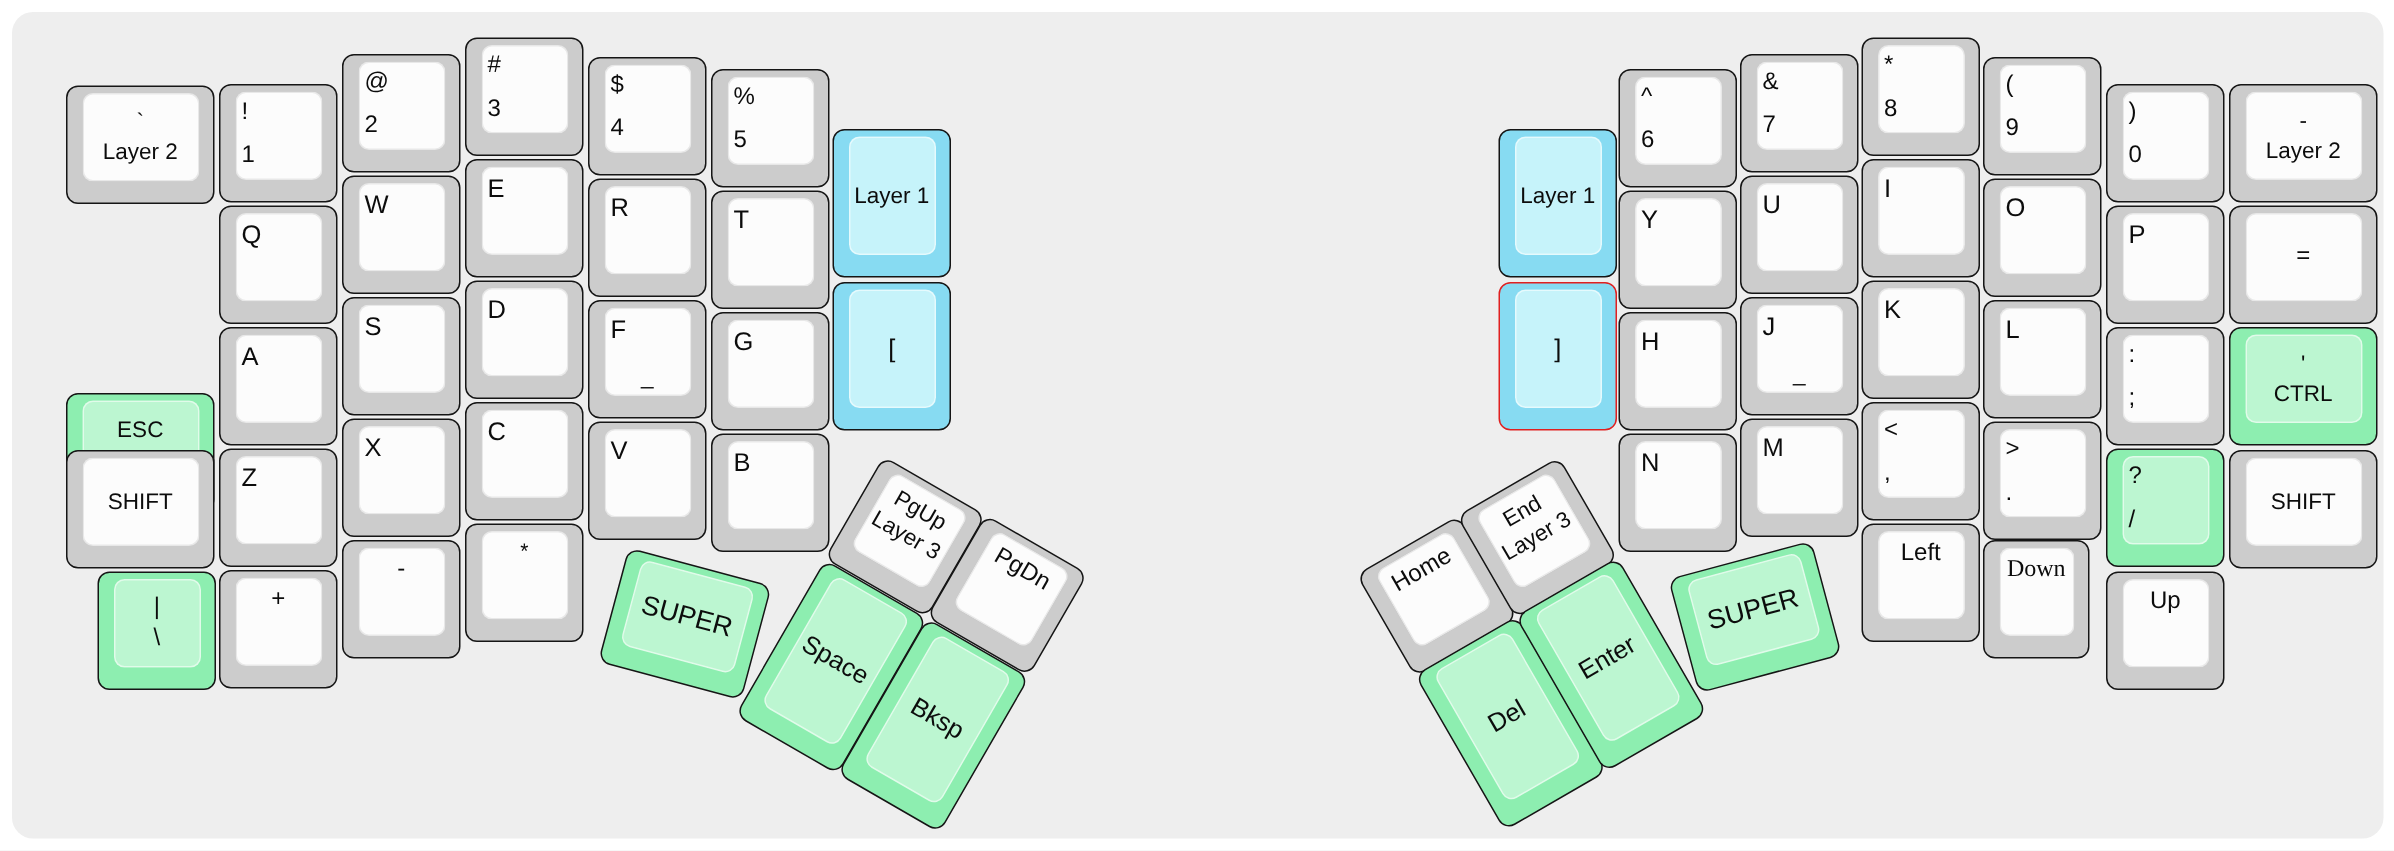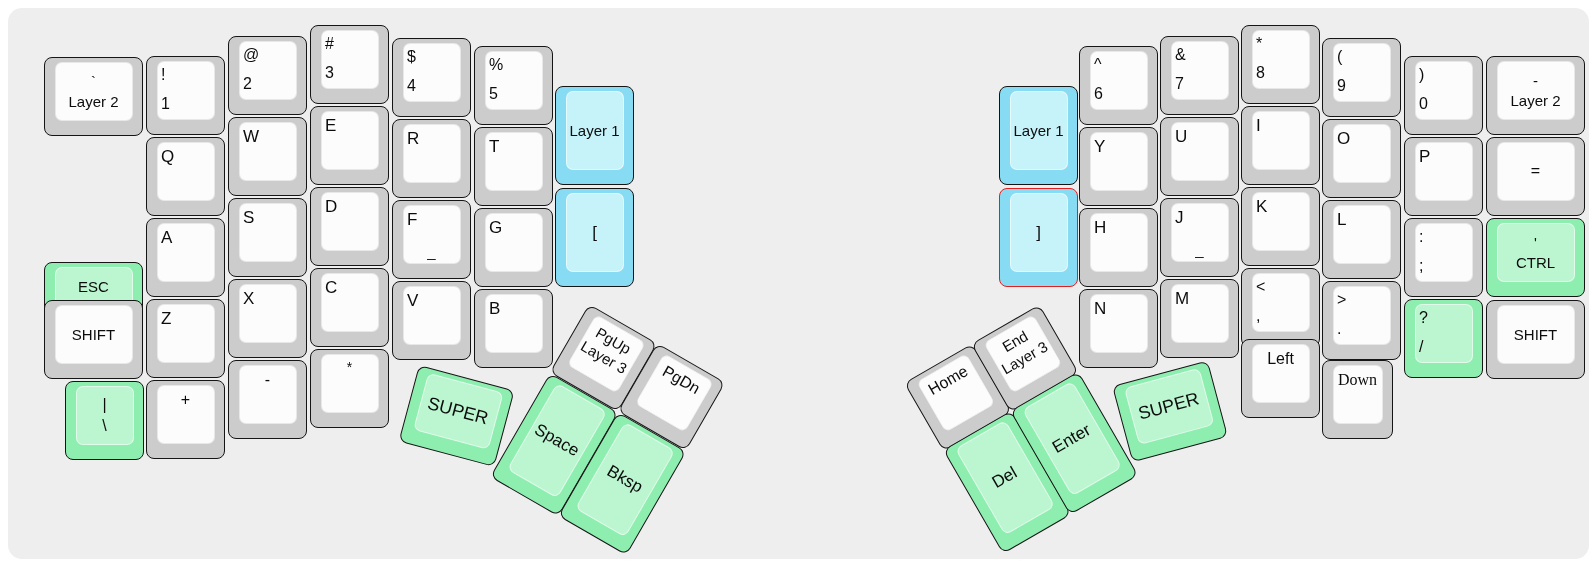--- a/index.html
+++ b/index.html
@@ -283,27 +283,31 @@
     </div>
     <div class="key green" style="left: 1396px; top: 291px; width: 79px; height: 79px; background: rgb(141, 238, 176);">
       <div class="inner" style="background: rgb(188, 246, 209);"></div>
       <div class="legend tl" style="font-size: 16px;"><div>?</div></div>
       <div class="legend bl" style="font-size: 16px;"><div>/</div></div>
     </div>
     <div class="key gray" style="left: 1478px; top: 292px; width: 99px; height: 79px; background: rgb(204, 204, 204);">
       <div class="inner" style="background: rgb(252, 252, 252);"></div>
       <div class="legend cc" style="font-size: 15px;"><div>SHIFT</div></div>
     </div>
-    <div class="key gray" style="left: 1233px; top: 331px; width: 79px; height: 79px; background: rgb(204, 204, 204);">
+    <div class="key gray" style="left: 1233px; top: 341px; width: 79px; height: 79px; background: rgb(204, 204, 204);">
       <div class="inner" style="background: rgb(252, 252, 252);"></div>
       <div class="legend tc" style="font-size: 16px;"><div>Left</div></div>
     </div>
     <div class="key gray" style="left: 1314px; top: 352px; width: 71px; height: 79px; background: rgb(204, 204, 204); font-family: Liberation Serif, serif;">
       <div class="inner" style="background: rgb(252, 252, 252);"></div>
       <div class="legend tc" style="font-size: 16px;"><div>Down</div></div>
+    </div>
+    <div class="key gray" style="left: 1396px; top: 373px; width: 79px; height: 79px; background: rgb(204, 204, 204);">
+      <div class="inner" style="background: rgb(252, 252, 252);"></div>
+      <div class="legend tc" style="font-size: 16px;"><div>Up</div></div>
     </div>
     <div class="key gray" style="left: 896px; top: 375px; width: 79px; height: 79px; background: rgb(204, 204, 204); transform: rotate(-30deg);">
       <div class="inner" style="background: rgb(252, 252, 252);"></div>
       <div class="legend tc" style="font-size: 16px;"><div>Home</div></div>
     </div>
     <div class="key gray" style="left: 963px; top: 336px; width: 79px; height: 79px; background: rgb(204, 204, 204); transform: rotate(-30deg);">
       <div class="inner" style="background: rgb(252, 252, 252);"></div>
       <div class="legend tc" style="font-size: 15px;"><div>End</div><div>Layer 3</div></div>
     </div>
     <div class="key green" style="left: 935px; top: 442px; width: 79px; height: 120px; background: rgb(141, 238, 176); transform: rotate(-30deg);">

